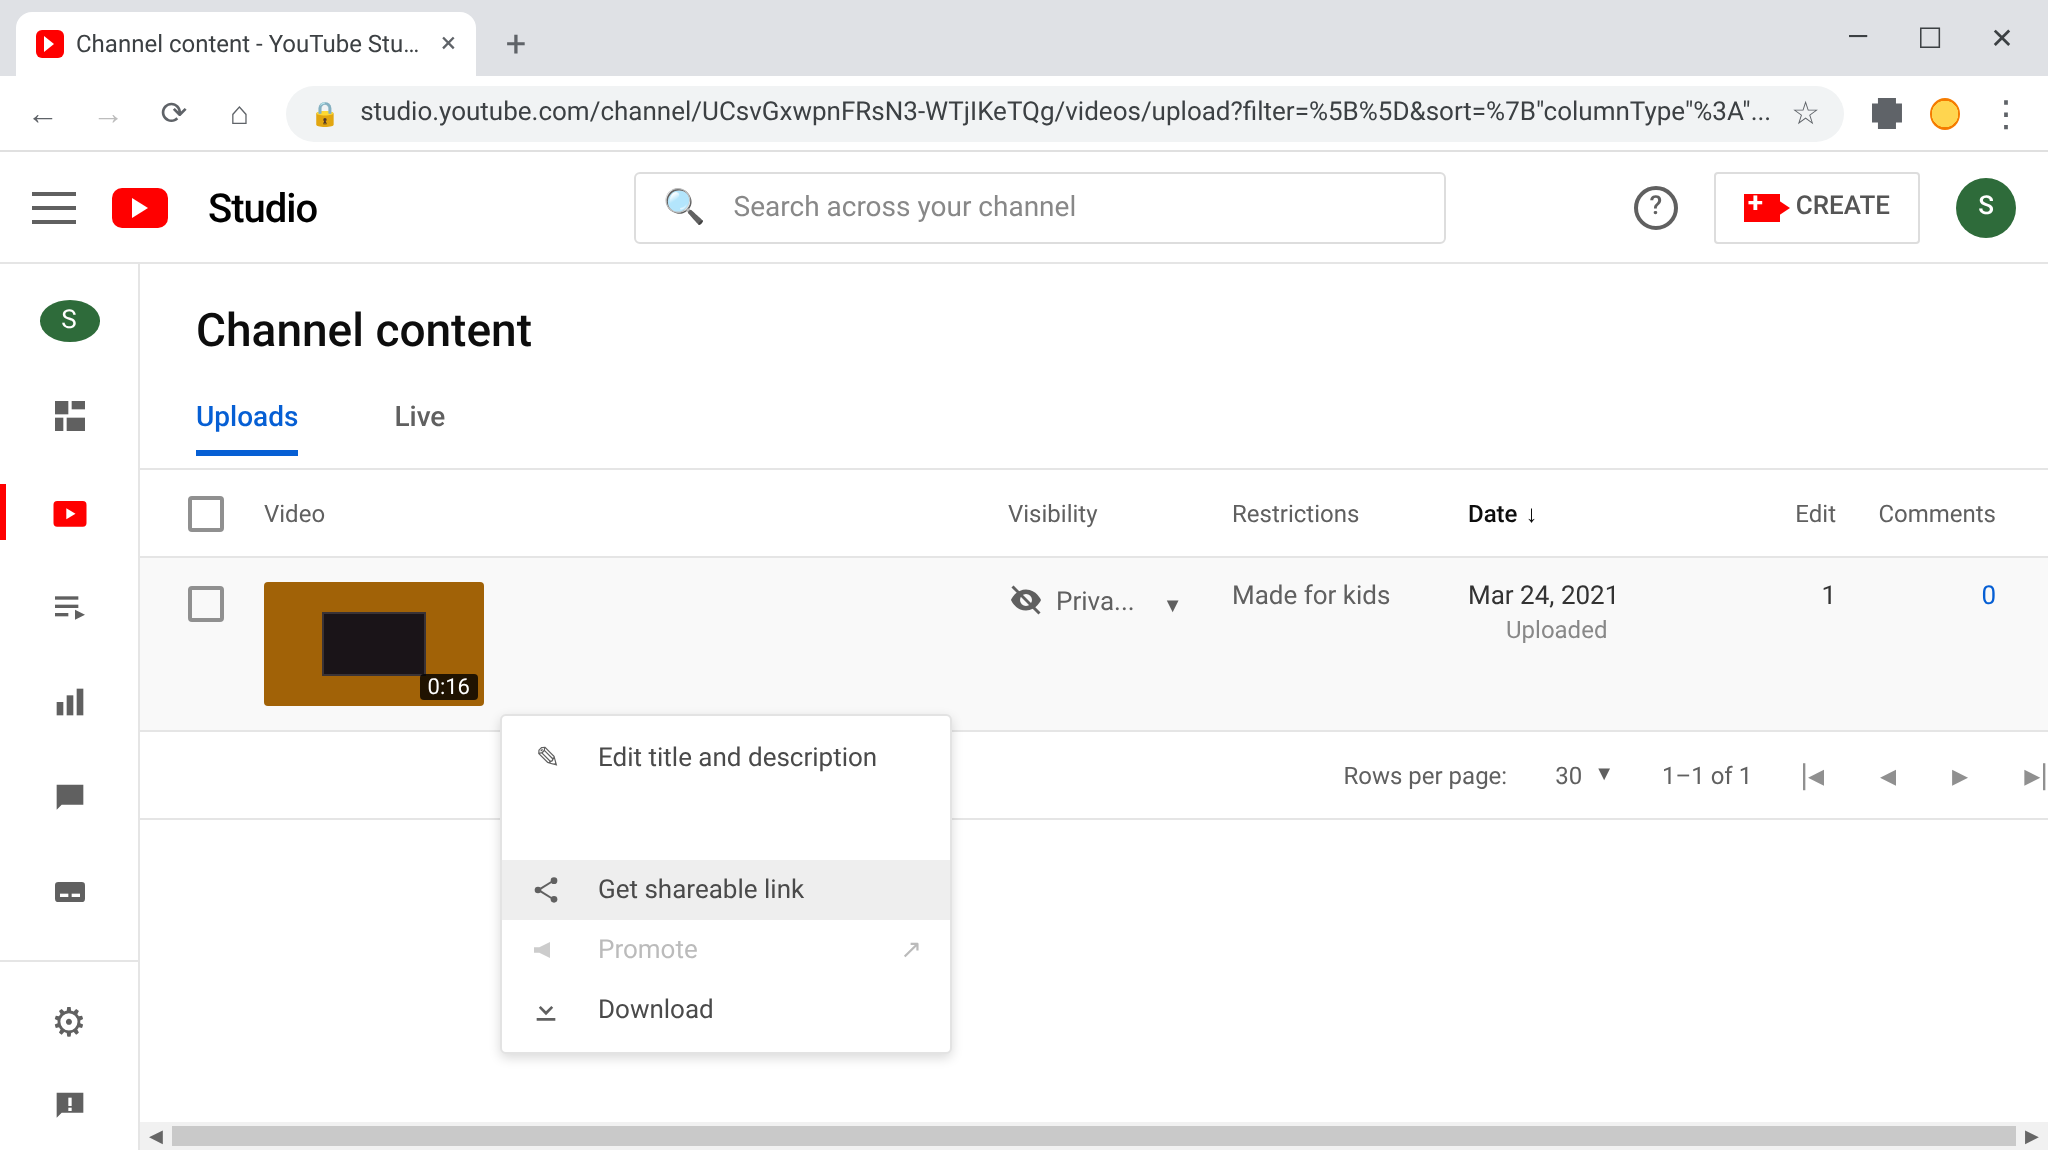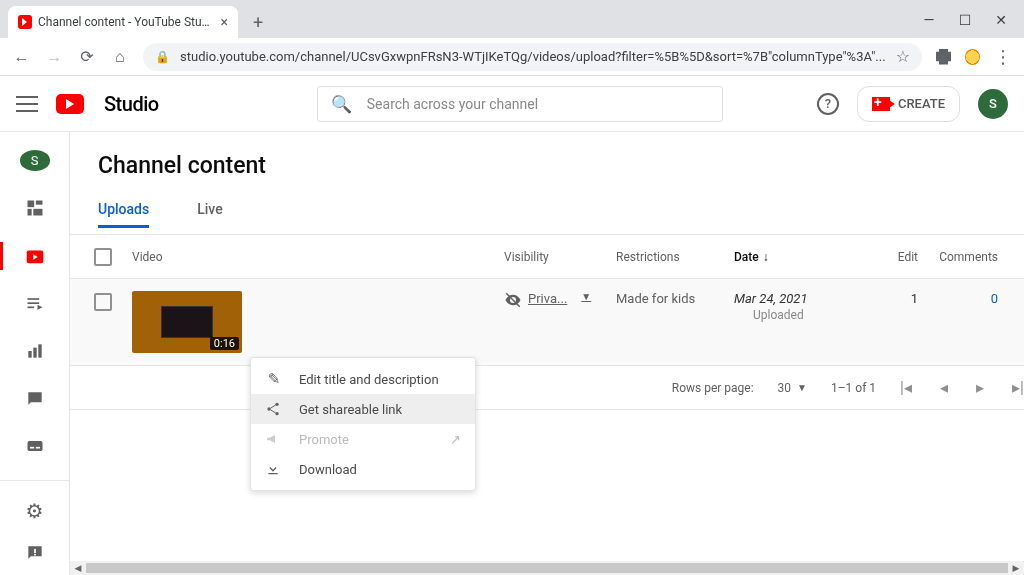--- a/index.html
+++ b/index.html
@@ -33,21 +33,21 @@
   .hamburger span { height:2px; background:#606060; }
   .logo { display:flex; align-items:center; gap:2px; }
   .logo-play { width:28px; height:20px; background:#f00; border-radius:5px; position:relative;}
   .logo-play::after { content:""; position:absolute; left:10px; top:5px; border-left:8px solid #fff; border-top:5px solid transparent; border-bottom:5px solid transparent;}
   .logo-text { font-size:20px; font-weight:500; letter-spacing:-0.5px; margin-left:18px;}
   .search-box { margin-left:140px; width:406px; height:36px; border:1px solid #ddd; border-radius:3px; display:flex; align-items:center; padding:0 14px; gap:14px; color:#888;}
   .search-box input { border:none; outline:none; font-size:14px; flex:1; color:#333;}
   .search-box input::placeholder { color:#888; }
   .spacer { flex:1; }
   .help-icon { width:22px; height:22px; border:2px solid #606060; border-radius:50%; display:flex; align-items:center; justify-content:center; font-size:13px; color:#606060; font-weight:500;}
-  .create-btn { height:36px; border:1px solid #ddd; border-radius:12px; display:flex; align-items:center; gap:8px; padding:0 14px; font-size:13px; font-weight:500; color:#555;}
+  .create-btn { height:36px; border:1px solid #ddd; border-radius:2px; display:flex; align-items:center; gap:8px; padding:0 14px; font-size:13px; font-weight:500; color:#555;}
   .create-icon { width:18px; height:14px; background:#f00; position:relative;}
   .create-icon::after { content:"+"; color:#fff; position:absolute; left:2px; top:-3px; font-size:14px; font-weight:bold;}
   .create-icon::before { content:""; position:absolute; right:-5px; top:3px; border-left:6px solid #f00; border-top:4px solid transparent; border-bottom:4px solid transparent;}
   .avatar { width:30px; height:30px; border-radius:50%; background:#2e6b3a; color:#fff; display:flex; align-items:center; justify-content:center; font-size:13px; font-weight:500;}
 
   
   .body { display:flex; height: calc(575px - 38px - 38px - 56px); }
   .sidebar { width:70px; border-right:1px solid #e5e5e5; padding-top:18px; display:flex; flex-direction:column; align-items:center; gap:20px; position:relative;}
   .sidebar-avatar { width:30px; height:30px; border-radius:50%; background:#2e6b3a; color:#fff; display:flex; align-items:center; justify-content:center; font-size:13px; margin-bottom:4px;}
   .side-icon { width:70px; height:40px; display:flex; align-items:center; justify-content:center; color:#606060; position:relative;}
@@ -71,36 +71,36 @@
   .col-restr { width:118px; }
   .col-date { width:112px; font-weight:500; color:#0d0d0d; display:flex; align-items:center; gap:4px;}
   .col-views { width:72px; text-align:right;}
   .col-comments { flex:1; text-align:right; padding-right:26px;}
   .checkbox { width:18px; height:18px; border:2px solid #909090; border-radius:2px;}
 
   .row { display:flex; align-items:flex-start; padding:12px 0 12px 24px; background:#f9f9f9; border-bottom:1px solid #e5e5e5; font-size:13px; color:#606060;}
   .thumb { width:110px; height:62px; background:#a16207; position:relative; border-radius:2px; display:flex; align-items:center; justify-content:center;}
   .thumb::before { content:""; width:50px; height:30px; background:#1a1418; border:1px solid #3a3336; position:absolute;}
   .duration { position:absolute; bottom:3px; right:3px; background:rgba(0,0,0,.8); color:#fff; font-size:11px; padding:0 4px; border-radius:2px;}
-  .row .col-vis { display:flex; align-items:flex-start; gap:6px;text-decoration:underline;}
+  .row .col-vis { display:flex; align-items:flex-end; gap:6px;}
   .eye-off { color:#606060; font-size:15px;}
   .dd-arrow { color:#606060; font-size:10px; margin-left:8px;}
-  .row .col-date div:first-child { color:#333;font-style:italic;}
+  .row .col-date div:first-child { color:#333;}
   .row .col-date div:last-child { font-size:12px; color:#888; margin-top:2px;margin-left:19px;}
   .row .col-views { color:#333;}
   .row .col-comments { color:#065fd4;}
 
   .pager { height:44px; display:flex; align-items:center; justify-content:flex-end; gap:24px; font-size:12px; color:#606060; border-bottom:1px solid #e5e5e5;}
   .pager-dd { display:flex; align-items:center; gap:6px;}
   .pager-nav { display:flex; gap:28px; color:#909090; font-size:16px;}
 
   
   .context-menu { position:absolute; left:180px; top:225px; width:226px; background:#fff; border:1px solid #e3e3e3; border-radius:3px; box-shadow:0 2px 6px rgba(0,0,0,.15); padding:6px 0; z-index:100;}
   .menu-row { height:30px; display:flex; align-items:center; gap:16px; padding:0 14px; font-size:13px; color:#4a4a4a; cursor:pointer;}
-  .menu-row:hover, .menu-row.hover { background:#eee;}
+  .menu-row:hover, .menu-row.hover { background:#eee;margin-top:36px;}
   .menu-row.disabled { color:#bbb;}
   .menu-icon { width:18px; color:#606060; font-size:15px; text-align:center;}
   .menu-row.disabled .menu-icon { color:#ccc;}
   .ext-link { margin-left:auto; color:#bbb; font-size:13px;}
 
   
   .h-scroll { position:absolute; left:70px; right:0; bottom:0; height:14px; background:#f1f1f1;}
   .h-scroll-thumb { position:absolute; left:16px; right:16px; top:2px; height:10px; background:#c9c9c9;}
   .h-scroll-arrow { position:absolute; top:0; width:16px; height:14px; display:flex; align-items:center; justify-content:center; font-size:9px; color:#666;}
   .h-scroll-arrow.left{left:0;} .h-scroll-arrow.right{right:0;}

